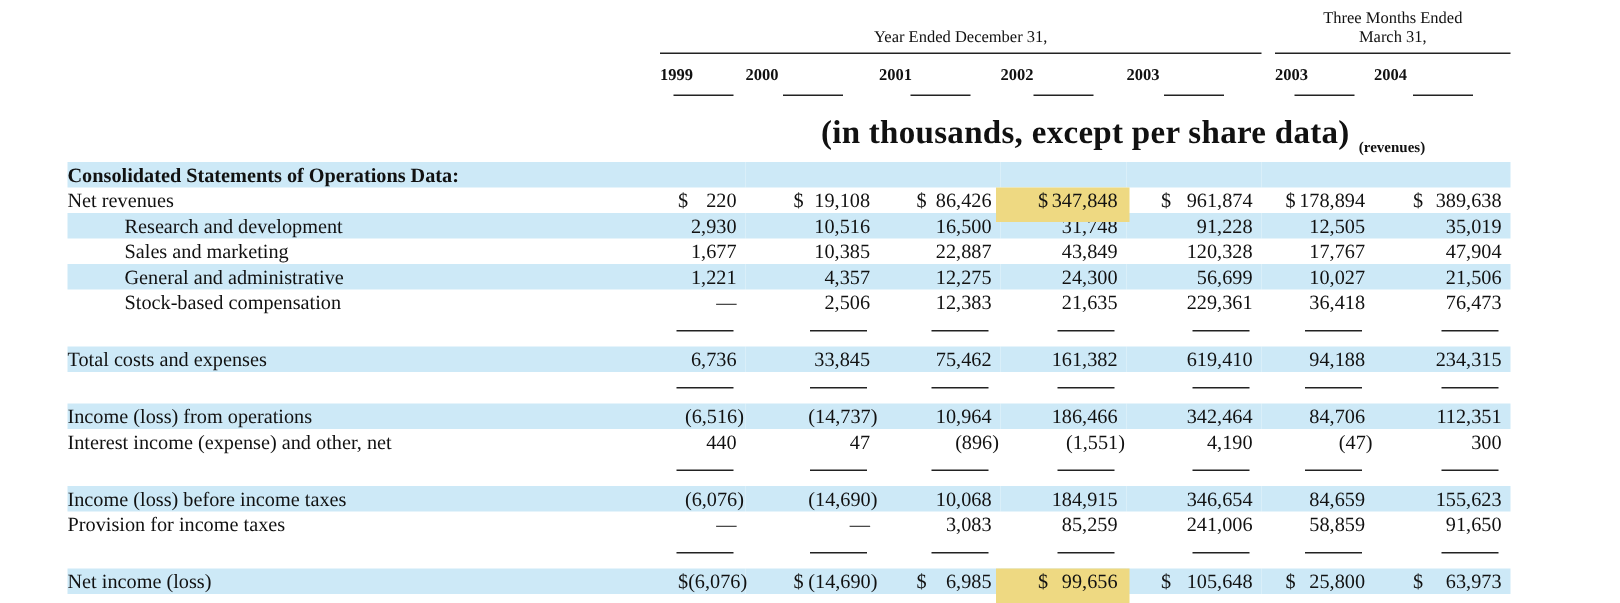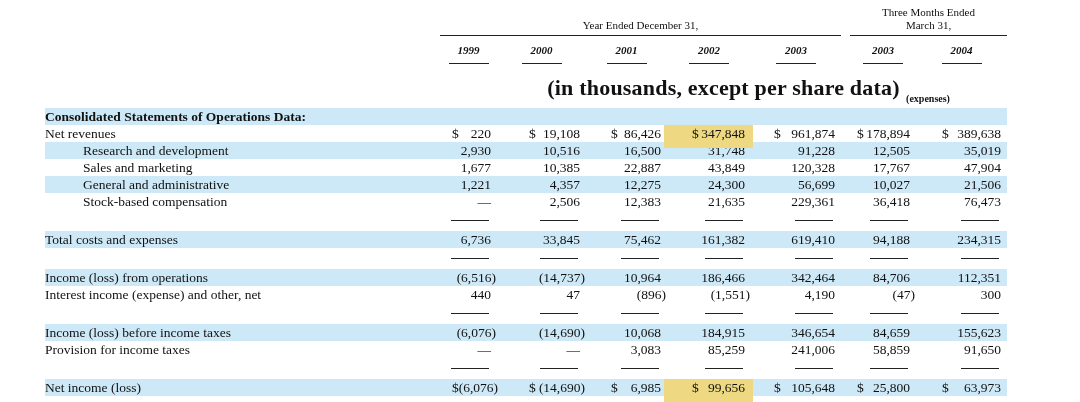--- a/index.html
+++ b/index.html
@@ -7,21 +7,21 @@
   body { margin:0; background:#fff; color:var(--ink);
          font-family:"Liberation Serif","DejaVu Serif",serif; }
   .sheet { position:relative; width:1080px; height:402px; overflow:hidden; background:#fff; }
   table { border-collapse:collapse; table-layout:fixed; margin-left:45px; width:962px; }
   td { padding:0; vertical-align:middle; font-size:13.5px; line-height:15px; }
 
   
   .gh { vertical-align:bottom; text-align:center; font-weight:normal; font-size:11px; line-height:12.5px; height:36px; }
   .ghx { border-bottom:1.6px solid var(--rule); padding-bottom:4px; }
   .ghline { display:block; }
-  .yh { height:28px; text-align:center; font-weight:bold; font-size:11px; vertical-align:middle; padding-top:7px;font-style:italic; }
+  .yh { height:28px; text-align:left; font-weight:bold; font-size:11px; vertical-align:middle; padding-top:7px; }
   .yu { width:40px; height:0; border-top:1.4px solid var(--rule); margin:5px auto 0; }
   .noterow-td { height:44px; position:relative; vertical-align:middle; }
   .note { margin-left:395px; text-align:center; font-weight:bold; font-size:22px; letter-spacing:.2px; padding-top:2px; }
   .unaud { position:absolute; bottom:2px; left:883px; transform:translateX(-50%);
            font-weight:bold; font-size:10px; white-space:nowrap; }
 
   
   tr.datarow { height:17px; }
   tr.shade td { background:var(--stripe); }
   .lbl { text-align:left; white-space:nowrap; }
@@ -94,21 +94,21 @@
           <span>2003</span><div class="yu"></div></td>
         <td></td>
         <td class="yh">
           <span>2003</span><div class="yu"></div></td>
         <td class="yh">
           <span>2004</span><div class="yu"></div></td>
       </tr>
       <tr>
         <td colspan="9" class="noterow-td">
           <div class="note">(in thousands, except per share data)</div>
-          <div class="unaud">(expenses)</div>
+          <div class="unaud">(revenues)</div>
         </td>
       </tr>
     </thead>
     <tbody>
         <tr class="datarow shade">
           <td class="lbl b"><span>Consolidated Statements of Operations Data:</span></td>
           <td class="numcell"></td>
           <td class="numcell"></td>
           <td class="numcell"></td>
           <td class="numcell"></td>

